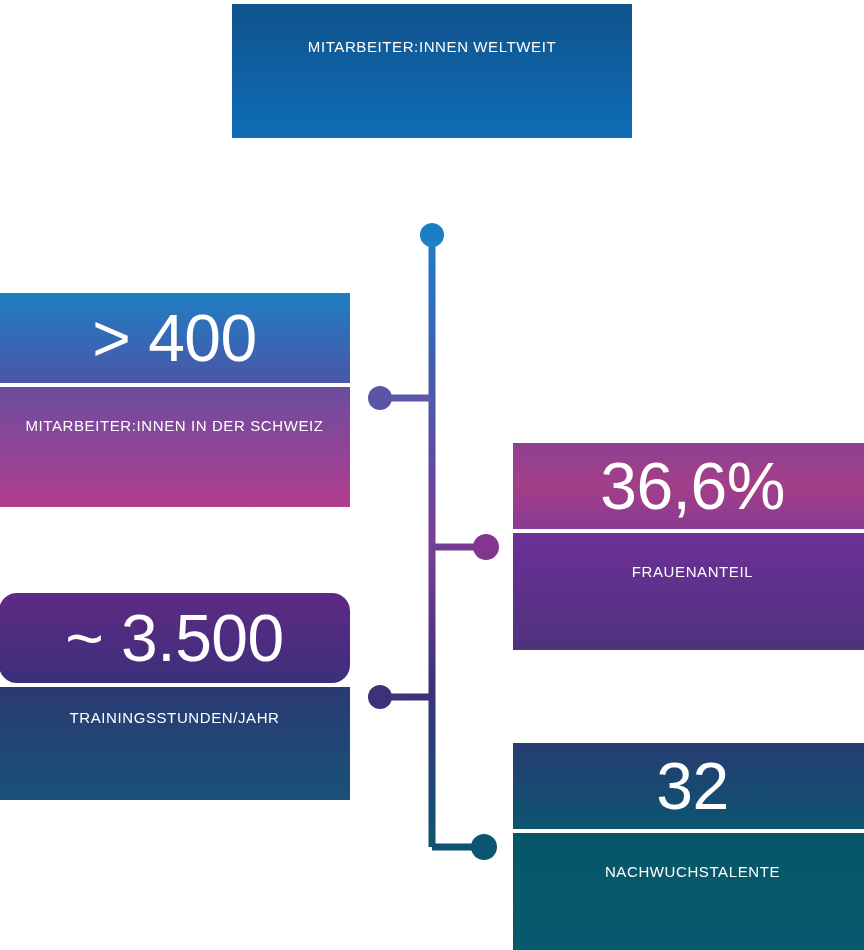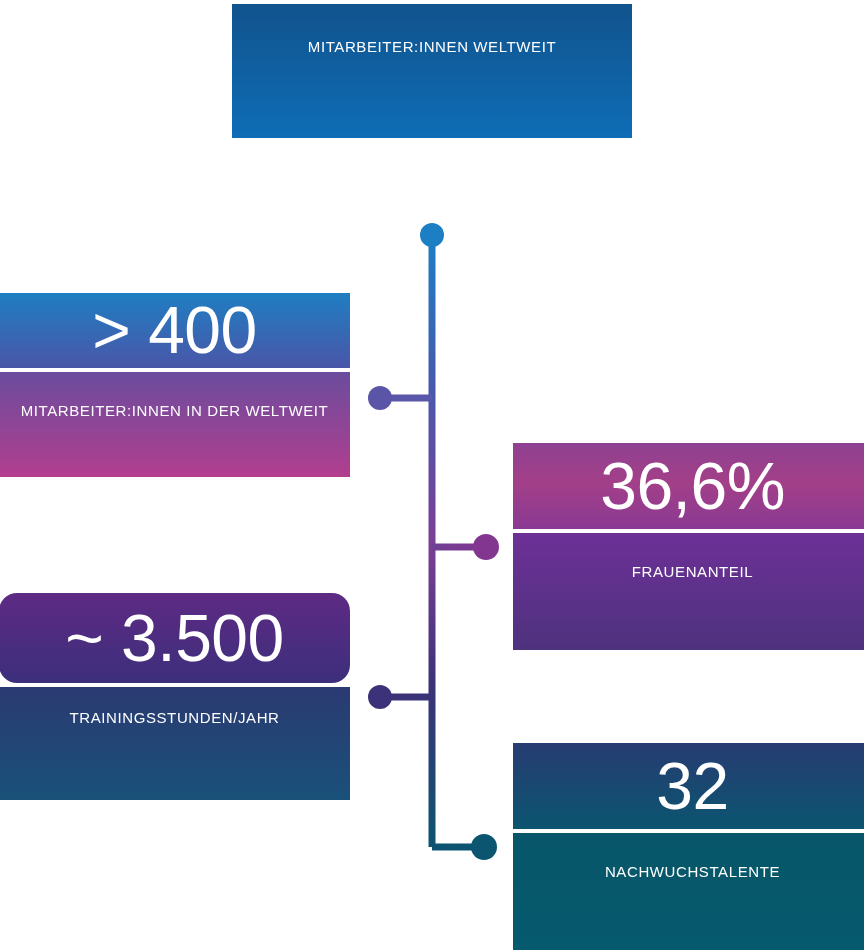--- a/index.html
+++ b/index.html
@@ -77,21 +77,21 @@
     padding-top: 34px;
     background: linear-gradient(180deg, #11538d 0%, #0e6db6 100%);
     text-align: center;
   }
 
   
   #card-switzerland {
     left: -1px;
     top: 293px;
     width: 351px;
-    height: 184px;
+    height: 214px;
   }
   #card-switzerland .card-value {
     height: 101px;
     font-size: 66px;
     background: linear-gradient(180deg, #1f7ec2 0%, #4a56a8 100%);
   }
   #card-switzerland .card-label {
     height: 102px;
     padding-top: 30px;
     background: linear-gradient(180deg, #6b4c9e 0%, #b23e8e 100%);
@@ -200,21 +200,21 @@
 </svg>
 
 <div class="stat-card" id="card-worldwide">
   <div class="card-gap"></div>
   <div class="card-label">MITARBEITER:INNEN WELTWEIT</div>
 </div>
 
 <div class="stat-card" id="card-switzerland">
   <div class="card-value">&gt; 400</div>
   <div class="card-gap"></div>
-  <div class="card-label">MITARBEITER:INNEN IN DER WELTWEIT</div>
+  <div class="card-label">MITARBEITER:INNEN IN DER SCHWEIZ</div>
 </div>
 
 <div class="stat-card" id="card-women">
   <div class="card-value">36,6%</div>
   <div class="card-gap"></div>
   <div class="card-label">FRAUENANTEIL</div>
 </div>
 
 <div class="stat-card" id="card-training">
   <div class="card-value">~ 3.500</div>

